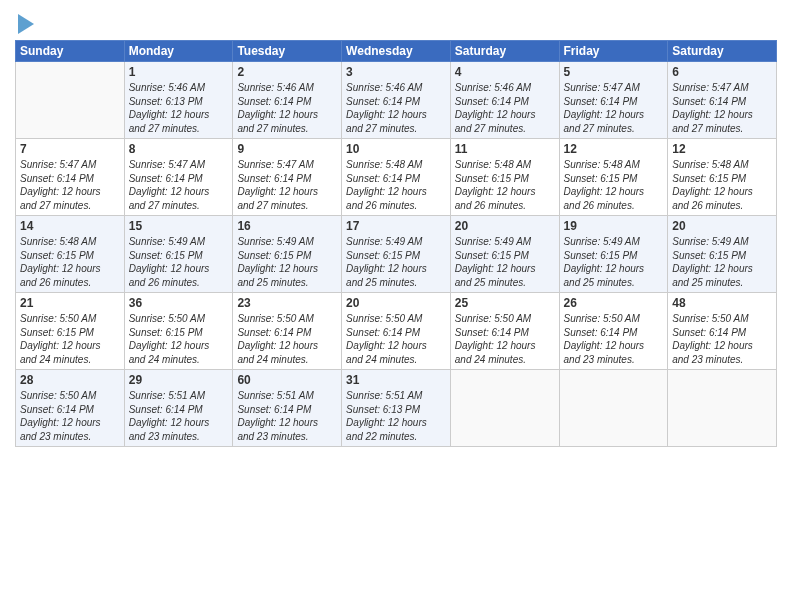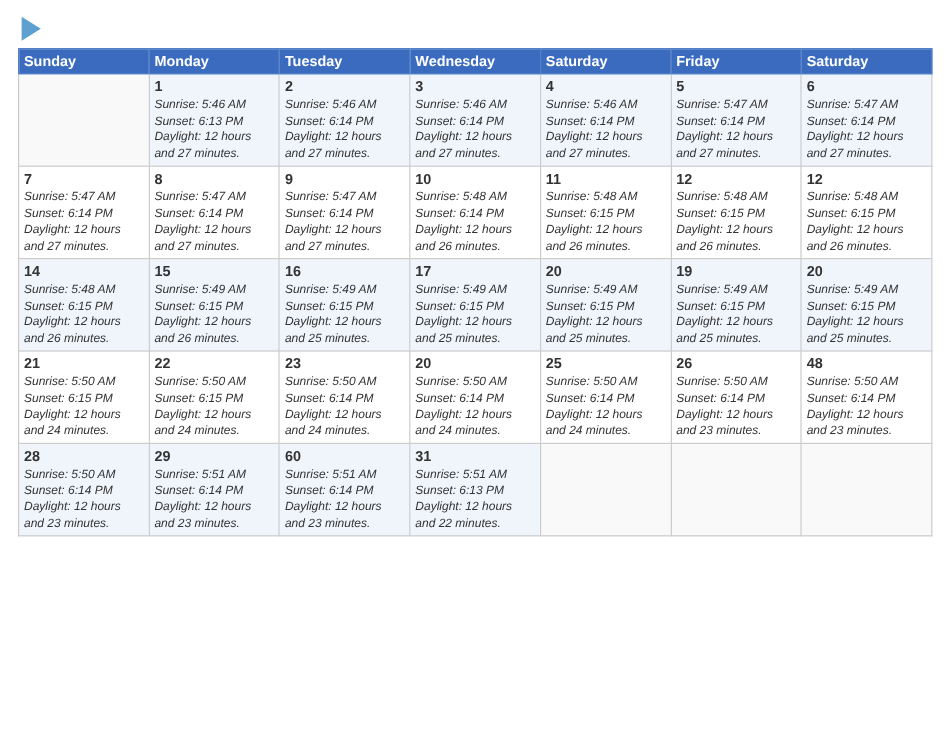--- a/index.html
+++ b/index.html
@@ -273,21 +273,21 @@
       </tr>
       <tr>
         <td>
           <span class="day-number">21</span>
           <div class="day-info" style="white-space: pre-line;">Sunrise: 5:50 AM
 Sunset: 6:15 PM
 Daylight: 12 hours
 and 24 minutes.</div>
         </td>
         <td>
-          <span class="day-number">22</span>
+          <span class="day-number">36</span>
           <div class="day-info" style="white-space: pre-line;">Sunrise: 5:50 AM
 Sunset: 6:15 PM
 Daylight: 12 hours
 and 24 minutes.</div>
         </td>
         <td>
           <span class="day-number">23</span>
           <div class="day-info" style="white-space: pre-line;">Sunrise: 5:50 AM
 Sunset: 6:14 PM
 Daylight: 12 hours

